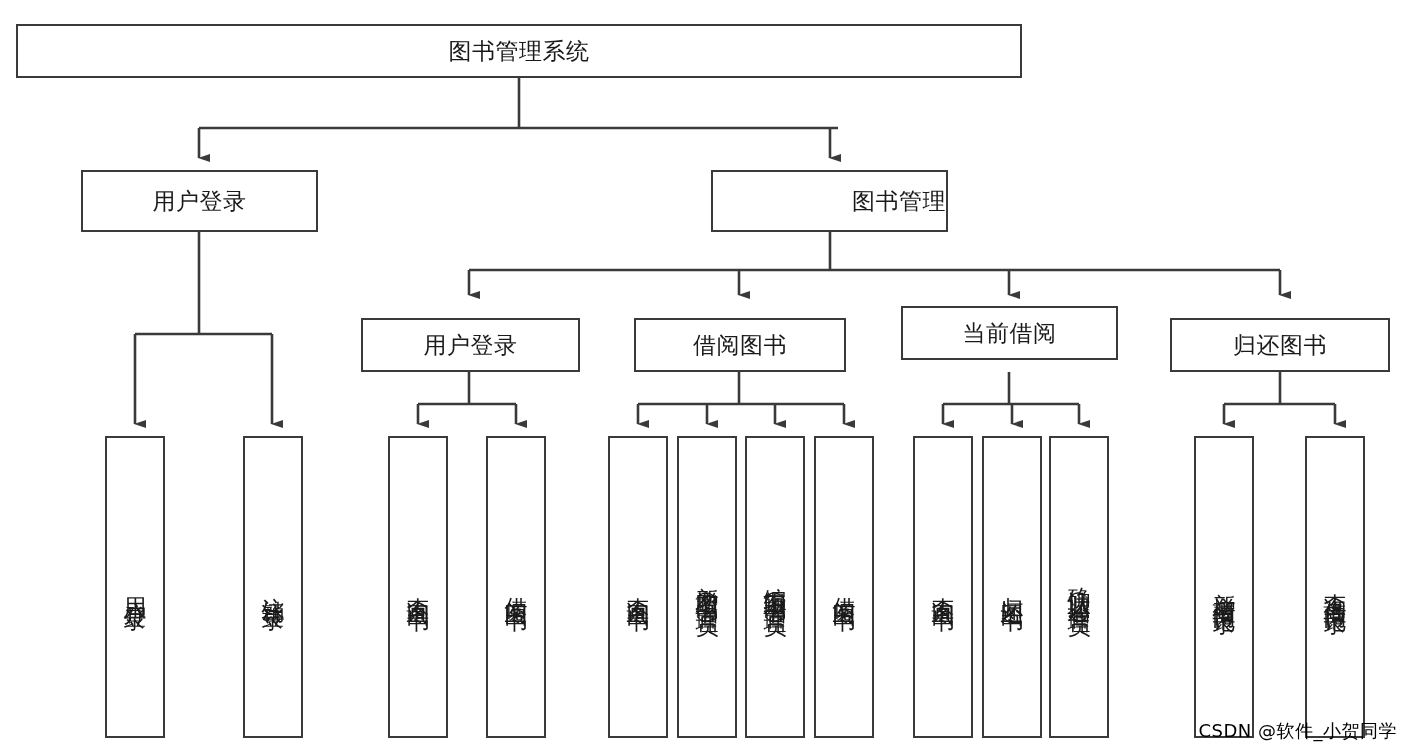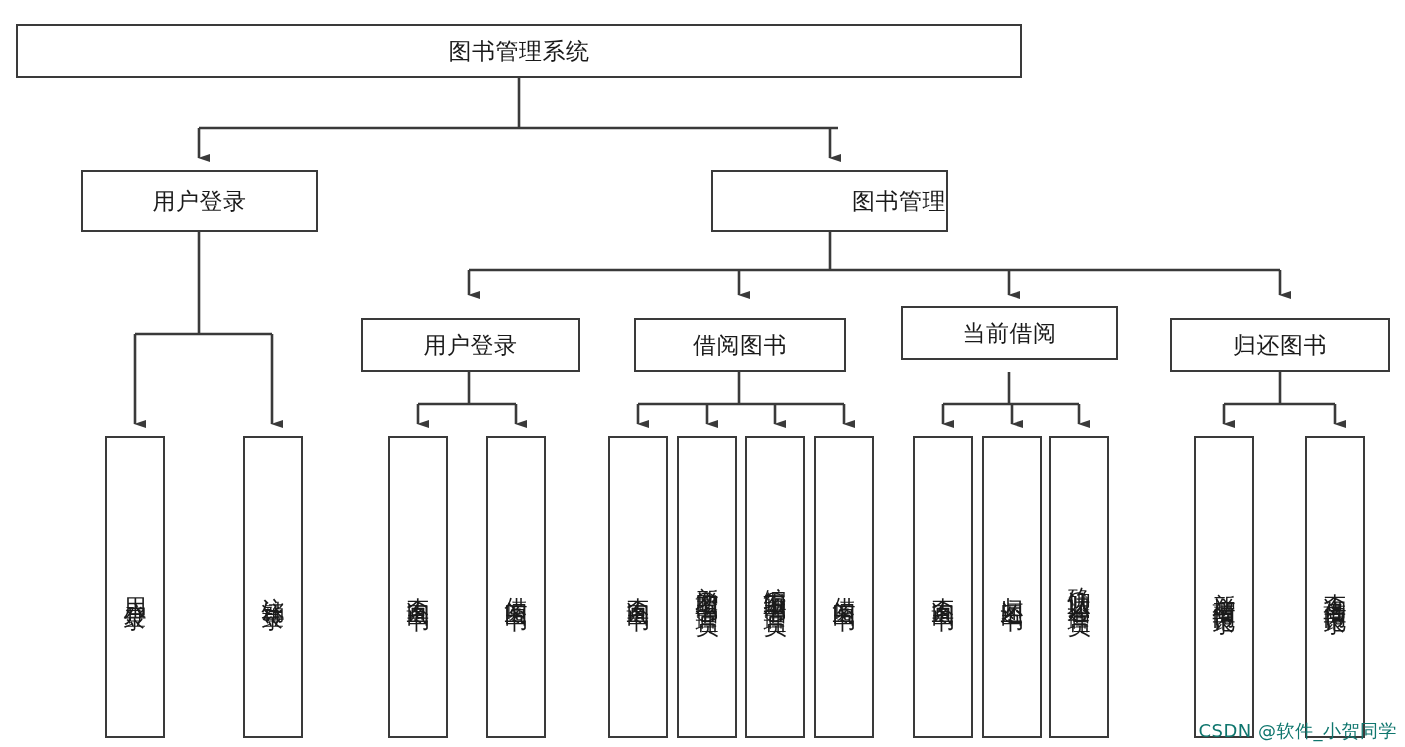--- a/index.html
+++ b/index.html
@@ -52,21 +52,21 @@
   }
   .node .label {
     display: block;
     white-space: nowrap;
   }
   .watermark {
     position: absolute;
     right: 8px;
     bottom: 4px;
     font-size: 18px;
-    color: #0f766e;
+    color: #000000;
     letter-spacing: 0.5px;
     white-space: nowrap;
     user-select: none;
   }
 </style>
 </head>
 <body>
 
 <div id="canvas">
 

